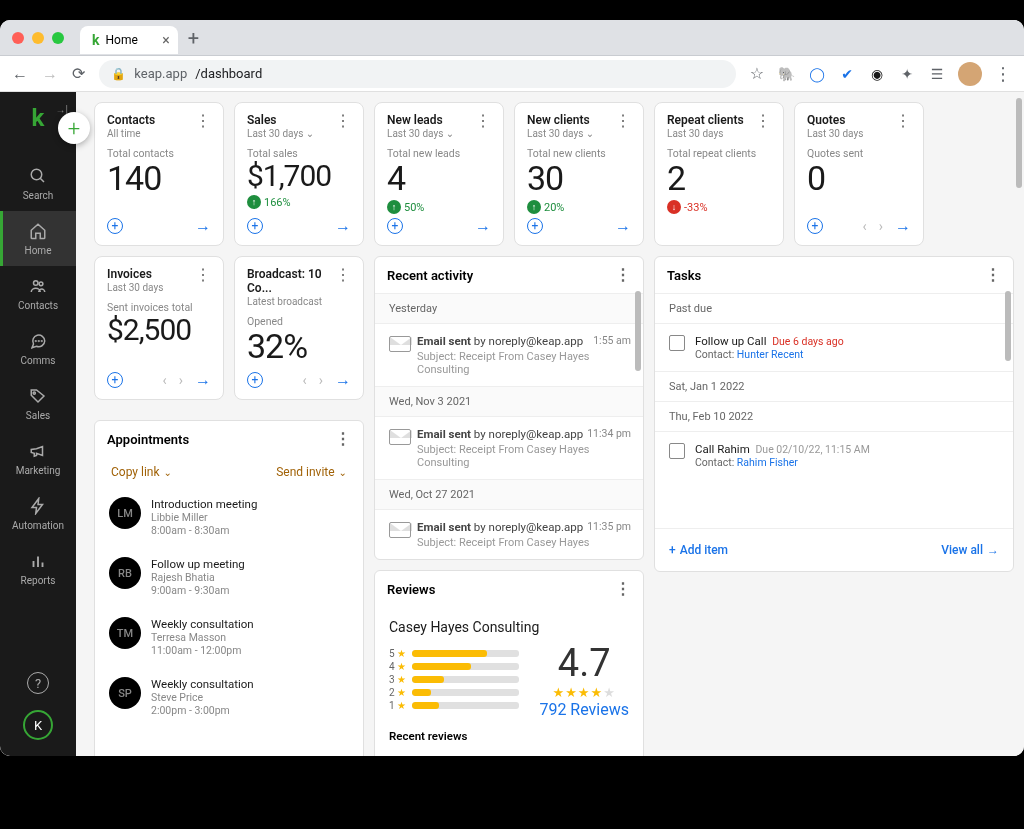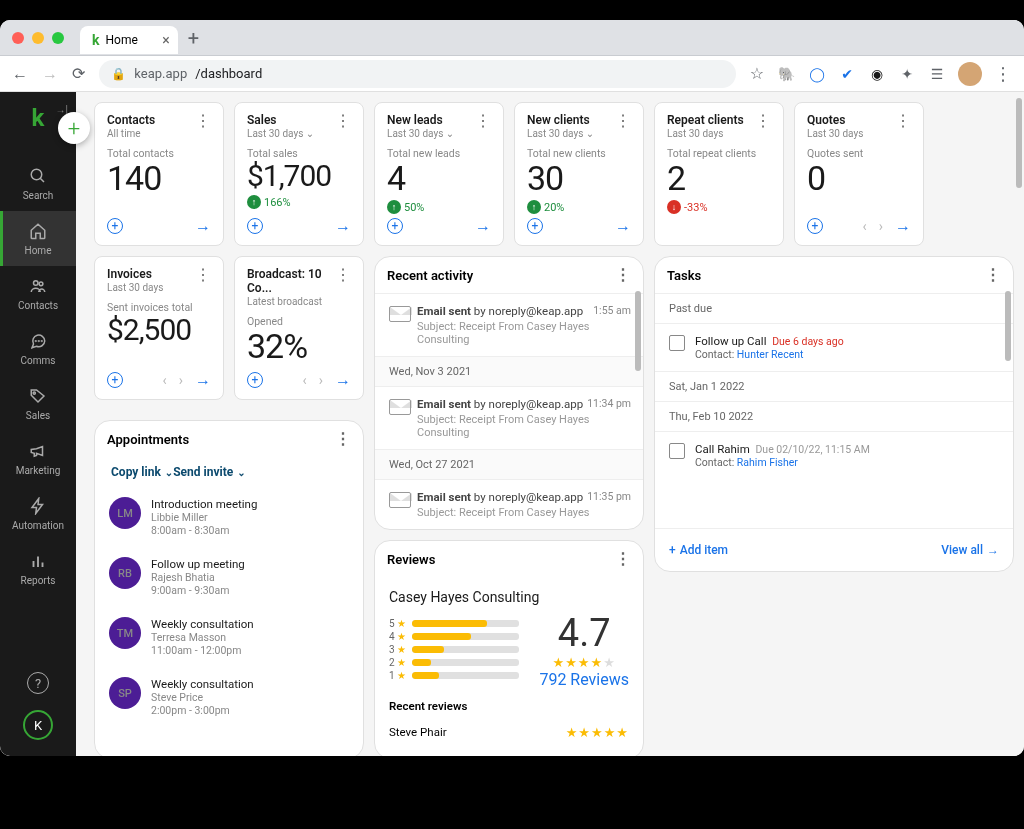--- a/index.html
+++ b/index.html
@@ -53,27 +53,27 @@
 .delta-ico.up{background:#1e8e3e}.delta-ico.dn{background:#d93025}
 .kpi-foot{margin-top:auto;display:flex;justify-content:space-between;align-items:center}
 .plus-circ{width:16px;height:16px;border:1.5px solid #1a73e8;border-radius:50%;color:#1a73e8;display:flex;align-items:center;justify-content:center;font-size:12px;cursor:pointer}
 .arrow{color:#1a73e8;font-size:16px;cursor:pointer}
 .pager{display:flex;gap:12px;align-items:center;color:#bbb;font-size:14px}
 .col{display:flex;flex-direction:column;gap:10px}
 .col.left{width:270px}
 .col.mid{width:270px}
 .col.right{flex:1}
 .layout{display:flex;gap:10px}
-.section{background:#fff;border:1px solid #e0e0e0;border-radius:16px}
+.section{background:#fff;border:1px solid #e0e0e0;border-radius:6px}
 .sec-head{padding:10px 12px;display:flex;justify-content:space-between;align-items:center;font-size:13px;font-weight:600}
 .appt{padding:0 12px}
-.appt-actions{display:flex;padding:8px 4px;font-size:12px;color:#0c4a6e;font-weight:700}
+.appt-actions{display:flex;justify-content:space-between;padding:8px 4px;font-size:12px;color:#a16207;font-weight:400}
 .appt-actions span{display:flex;align-items:center;gap:4px;cursor:pointer}
 .appt-item{display:flex;gap:10px;padding:10px 2px;align-items:flex-start}
-.appt-av{width:32px;height:32px;border-radius:50%;background:#4c1d95;color:#888;display:flex;align-items:center;justify-content:center;font-size:11px;font-weight:500;flex-shrink:0}
+.appt-av{width:32px;height:32px;border-radius:50%;background:#000000;color:#888;display:flex;align-items:center;justify-content:center;font-size:11px;font-weight:500;flex-shrink:0}
 .appt-body{font-size:11.5px}
 .appt-title{color:#1a1a1a;font-weight:400}
 .appt-sub{color:#888;font-size:10.5px}
 .activity{overflow:hidden}
 .act-group{padding:8px 14px;font-size:11px;color:#666;border-top:1px solid #eee;background:#fafafa}
 .act-item{display:flex;gap:6px;padding:10px 14px;position:relative;border-top:1px solid #eee}
 .act-ico{width:22px;height:16px;border:1.5px solid #999;border-radius:2px;margin-top:2px;flex-shrink:0;position:relative}
 .act-ico::after{content:"";position:absolute;top:0;left:0;right:0;height:0;border-top:8px solid transparent;border-left:11px solid #999;border-right:11px solid #999;opacity:.3}
 .act-body{flex:1;font-size:11.5px;color:#444}
 .act-time{position:absolute;right:12px;top:10px;font-size:10.5px;color:#888}
@@ -431,20 +431,21 @@
           </div>
         </div>
 
         <div class="col mid">
           <div class="section activity" style="position:relative">
             <div class="sec-head">
               <span>Recent activity</span>
               <span class="more">⋮</span>
             </div>
             <div id="actlist">
+                <div class="act-group">Yesterday</div>
                 <div class="act-item">
                   <div class="act-ico"></div>
                   <div class="act-body"><b>Email sent</b> by noreply@keap.app<div class="act-subj"><span class="lbl">Subject: </span>Receipt From Casey Hayes Consulting</div></div>
                   <div class="act-time">1:55 am</div>
                 </div>
                 <div class="act-group">Wed, Nov 3 2021</div>
                 <div class="act-item">
                   <div class="act-ico"></div>
                   <div class="act-body"><b>Email sent</b> by noreply@keap.app<div class="act-subj"><span class="lbl">Subject: </span>Receipt From Casey Hayes Consulting</div></div>
                   <div class="act-time">11:34 pm</div>

